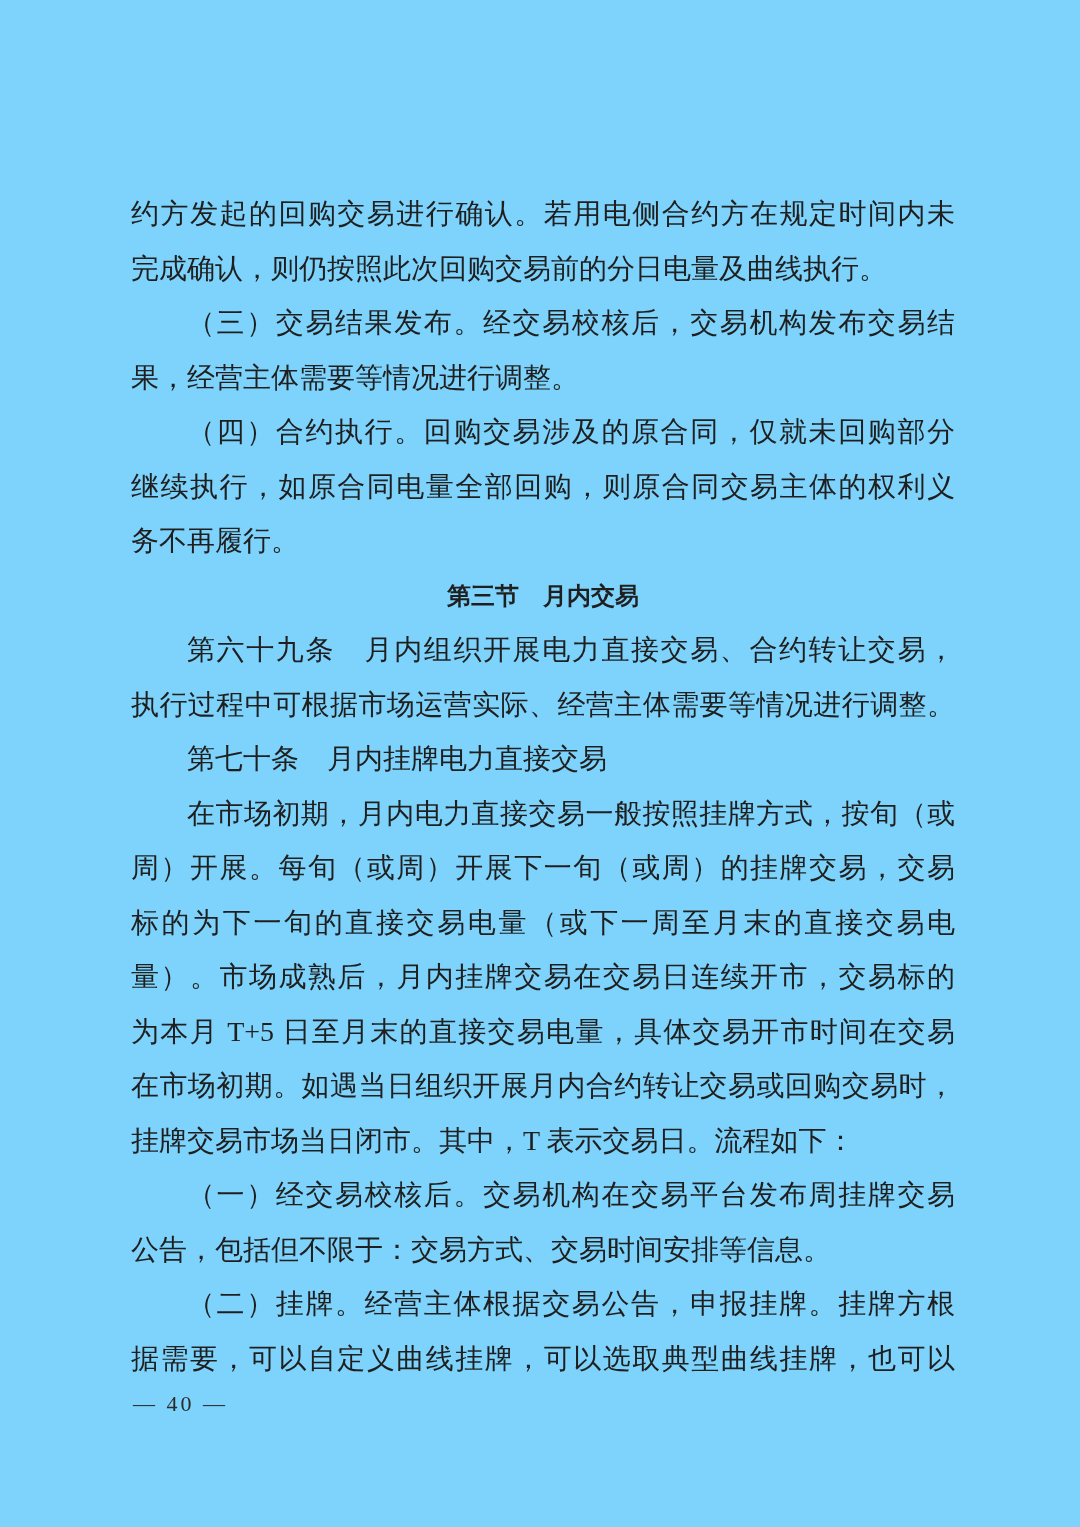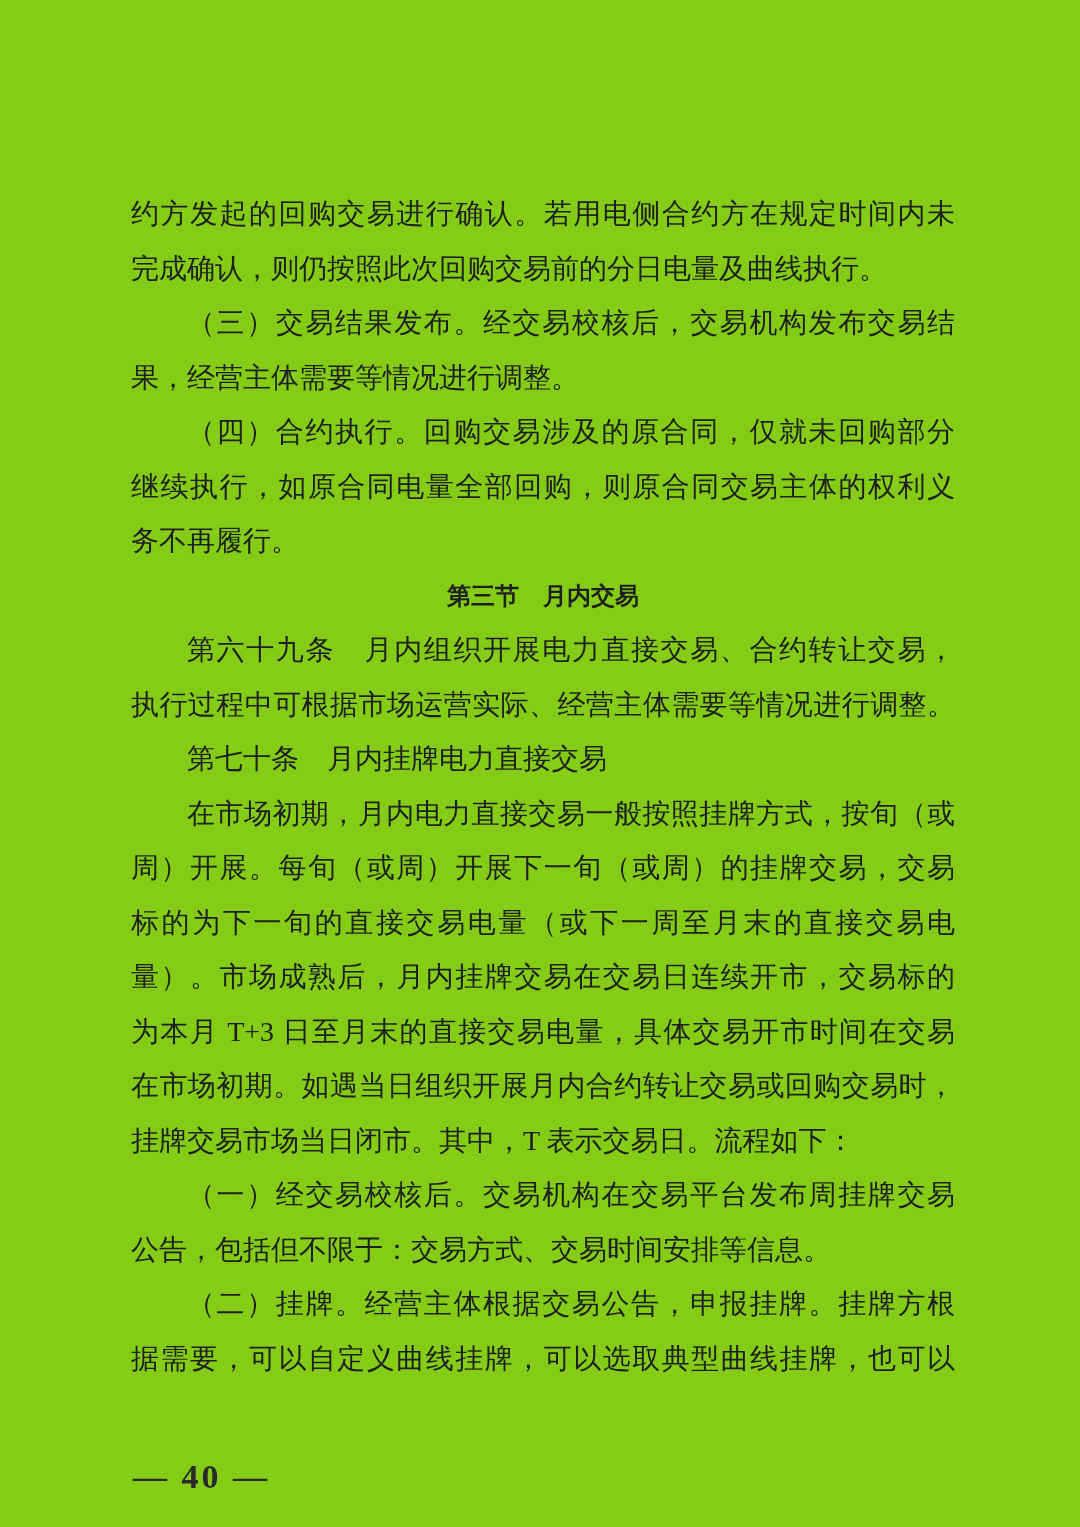--- a/index.html
+++ b/index.html
@@ -1,21 +1,21 @@
 <!DOCTYPE html>
 <html><head>
 <meta charset="utf-8">
 <style>
   html, body { margin: 0; padding: 0; }
   body { background: #e8e8e8; }
   .page {
     position: relative;
     width: 1080px;
     height: 1527px;
-    background: #84cc16;
+    background: #7dd3fc;
     overflow: hidden;
     font-family: "Liberation Serif", "DejaVu Serif", serif;
     color: #1f1f1f;
     margin: 0 auto;
   }
   .text-block {
     position: absolute;
     left: 131px;
     top: 187px;
     width: 824px;
@@ -36,26 +36,25 @@
   .line.heading {
     text-align: center;
     text-align-last: center;
     font-weight: bold;
     font-size: 24px;
   }
   .bold { font-weight: normal; }
   .footer {
     position: absolute;
     left: 133px;
-    top: 1457px;
-    font-size: 34px;
+    top: 1384px;
+    font-size: 22px;
     line-height: 40px;
     letter-spacing: 3px;
     color: #2a2a2a;
-    font-weight: bold;
   }
 </style>
 </head>
 <body>
 
 <div class="page">
   <div class="text-block" id="doc-lines">
       <div class="line fill"><span>约方发起的回购交易进行确认。若用电侧合约方在规定时间内未</span></div>
       <div class="line"><span>完成确认，则仍按照此次回购交易前的分日电量及曲线执行。</span></div>
       <div class="line indent fill"><span>（三）交易结果发布。经交易校核后，交易机构发布交易结</span></div>
@@ -64,21 +63,21 @@
       <div class="line fill"><span>继续执行，如原合同电量全部回购，则原合同交易主体的权利义</span></div>
       <div class="line"><span>务不再履行。</span></div>
       <div class="line heading"><span>第三节　月内交易</span></div>
       <div class="line indent fill"><span class="bold">第六十九条</span><span>　月内组织开展电力直接交易、合约转让交易，</span></div>
       <div class="line fill"><span>执行过程中可根据市场运营实际、经营主体需要等情况进行调整。</span></div>
       <div class="line indent"><span class="bold">第七十条</span><span>　月内挂牌电力直接交易</span></div>
       <div class="line indent fill"><span>在市场初期，月内电力直接交易一般按照挂牌方式，按旬（或</span></div>
       <div class="line fill"><span>周）开展。每旬（或周）开展下一旬（或周）的挂牌交易，交易</span></div>
       <div class="line fill"><span>标的为下一旬的直接交易电量（或下一周至月末的直接交易电</span></div>
       <div class="line fill"><span>量）。市场成熟后，月内挂牌交易在交易日连续开市，交易标的</span></div>
-      <div class="line fill"><span>为本月 T+3 日至月末的直接交易电量，具体交易开市时间在交易</span></div>
+      <div class="line fill"><span>为本月 T+5 日至月末的直接交易电量，具体交易开市时间在交易</span></div>
       <div class="line fill"><span>在市场初期。如遇当日组织开展月内合约转让交易或回购交易时，</span></div>
       <div class="line"><span>挂牌交易市场当日闭市。其中，T 表示交易日。流程如下：</span></div>
       <div class="line indent fill"><span>（一）经交易校核后。交易机构在交易平台发布周挂牌交易</span></div>
       <div class="line"><span>公告，包括但不限于：交易方式、交易时间安排等信息。</span></div>
       <div class="line indent fill"><span>（二）挂牌。经营主体根据交易公告，申报挂牌。挂牌方根</span></div>
       <div class="line fill"><span>据需要，可以自定义曲线挂牌，可以选取典型曲线挂牌，也可以</span></div>
     </div>
   <div class="footer">
     <span>— 40 —</span>
   </div>

